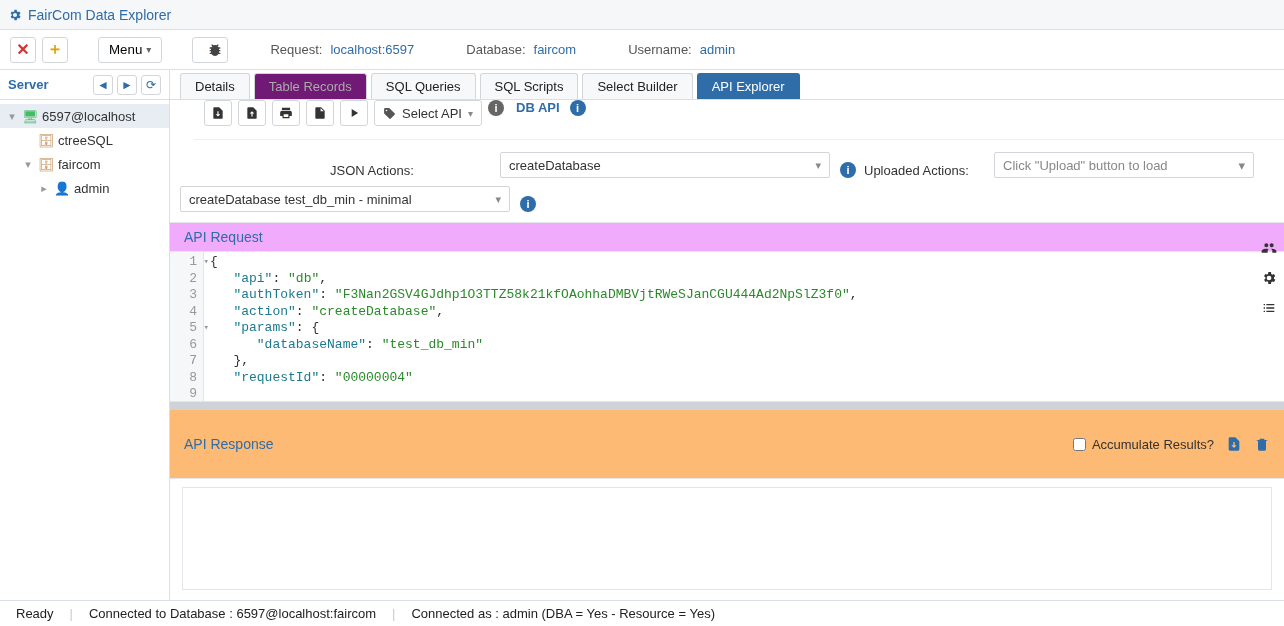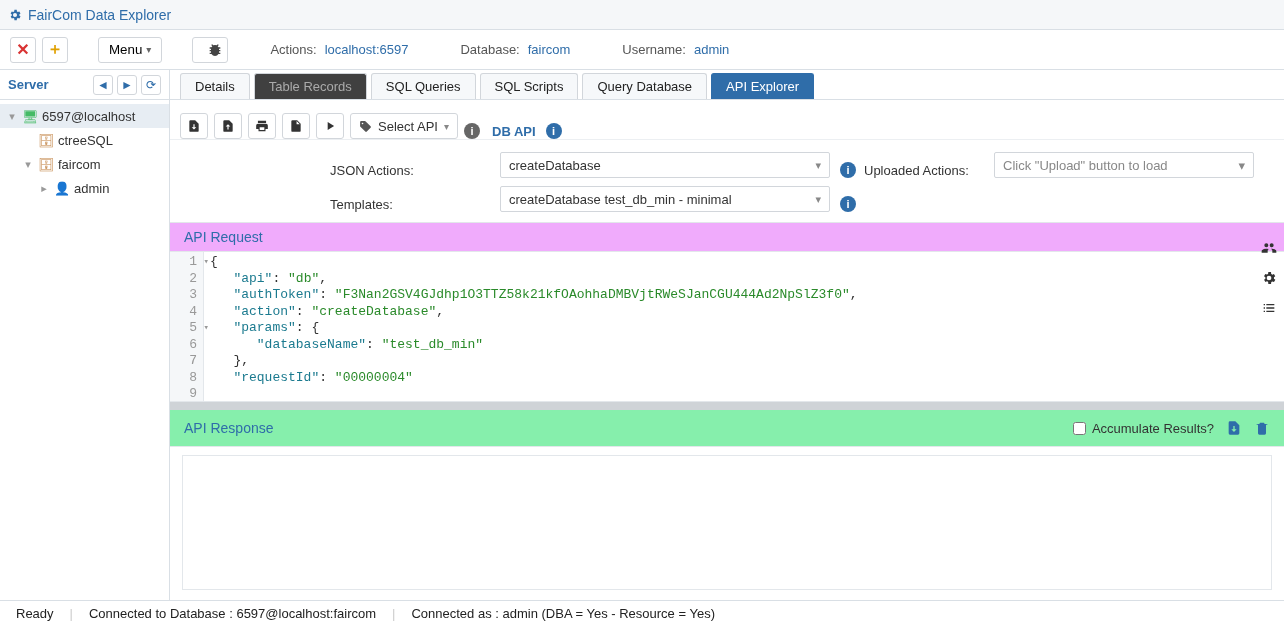--- a/index.html
+++ b/index.html
@@ -115,30 +115,31 @@
     align-items: center;
     background: #f6f8fa;
     margin-right: 4px;
     border-radius: 3px 3px 0 0;
     cursor: pointer;
     font-size: 13px;
     color:#222;
     height: 26px;
     margin-top: 3px;
   }
-  .tab.disabled { color: #aaa; background:#404040; cursor: default;}
+  .tab.disabled { color: #aaa; background:#701a75; cursor: default;}
   .tab.active { background: #2f6da9; color:#fff; border-color:#2f6da9;}
   
   .inner-toolbar {
     height: 40px;
     display: flex;
-    align-items: flex-end;
+    align-items: flex-start;
     padding: 0 10px;
     gap: 6px;
     border-bottom: 1px solid #eceff2;
+    margin-left: 24px;
   }
   .ibtn {
     border: 1px solid #d2d6db;
     border-radius: 3px;
     background:#fff;
     height: 26px; width:28px;
     display:inline-flex; align-items:center; justify-content:center;
     cursor:pointer;
   }
   .ibtn svg, .ibtn span { color:#333; }
@@ -213,21 +214,21 @@
   }
   .tok-key { color:#1b7a8f; }
   .tok-str { color:#2a8a2a; }
   .tok-pun { color:#333; }
   .code-scroll {
     height:8px; background:#cfd3d7;
   }
   
   .resp-head {
     display:flex; align-items:center; justify-content:space-between;
-    padding:10px 14px; background:#86efac; border-bottom:1px solid #e3e7eb;
+    padding:26px 14px; background:#fdba74; border-bottom:1px solid #e3e7eb;
   }
   .resp-head .title { color:#2f6da9; font-size:14px; }
   .resp-head .right-ctrls { display:flex; align-items:center; gap:12px; color:#2f6da9;}
   .resp-head label { color:#333; display:flex; align-items:center; gap:6px;}
   .resp-body {
     flex:1;
     border:1px solid #e3e7eb;
     margin:8px 12px 10px 12px;
     background:#fff;
   }
@@ -278,21 +279,21 @@
   <span style="width:18px"></span>
   <button class="tbtn">
     <span class="bug">
       <svg width="16" height="16" viewBox="0 0 24 24" fill="currentColor">
           <path d="M20 8h-2.8A6 6 0 0016 6.3l1.7-1.7-1.4-1.4L14.5 5a6 6 0 00-5 0L7.7 3.2 6.3 4.6 8 6.3A6 6 0 006.8 8H4v2h2.1A6.4 6.4 0 006 11v1H4v2h2v1a6.4 6.4 0 00.1 1H4v2h2.8a6 6 0 0010.4 0H20v-2h-2.1A6.4 6.4 0 0018 15v-1h2v-2h-2v-1a6.4 6.4 0 00-.1-1H20z"></path>
         </svg>
     </span>
   </button>
   <span class="sep"></span>
   <div class="kv">
-    <span class="k">Actions:</span>
+    <span class="k">Request:</span>
     <span class="v">localhost:6597</span>
   </div>
   <span style="width:40px"></span>
   <div class="kv">
     <span class="k">Database:</span>
     <span class="v">faircom</span>
   </div>
   <span style="width:40px"></span>
   <div class="kv">
     <span class="k">Username:</span>
@@ -344,21 +345,21 @@
       <div class="tab disabled">
           <span>Table Records</span>
         </div>
       <div class="tab">
           <span>SQL Queries</span>
         </div>
       <div class="tab">
           <span>SQL Scripts</span>
         </div>
       <div class="tab">
-          <span>Query Database</span>
+          <span>Select Builder</span>
         </div>
       <div class="tab active">
           <span>API Explorer</span>
         </div>
     </div>
 
     <div class="inner-toolbar">
       <button class="ibtn">
         <span>
             <svg width="14" height="14" viewBox="0 0 24 24" fill="currentColor">
@@ -418,21 +419,20 @@
         <span class="info-circle blue info-right">i</span>
         <span class="spacer-flex"></span>
         <span class="uploaded-lbl">Uploaded Actions:</span>
         <div class="combo2">
           <span>Click "Upload" button to load</span>
           <span class="caret">▾</span>
         </div>
         <span style="width:20px"></span>
       </div>
       <div class="form-row">
-        <span class="lbl">Templates:</span>
         <div class="combo">
           <span>createDatabase test_db_min - minimal</span>
           <span class="caret">▾</span>
         </div>
         <span class="info-circle blue info-right">i</span>
       </div>
     </div>
 
     <div class="section-head">
       <span>API Request</span>

